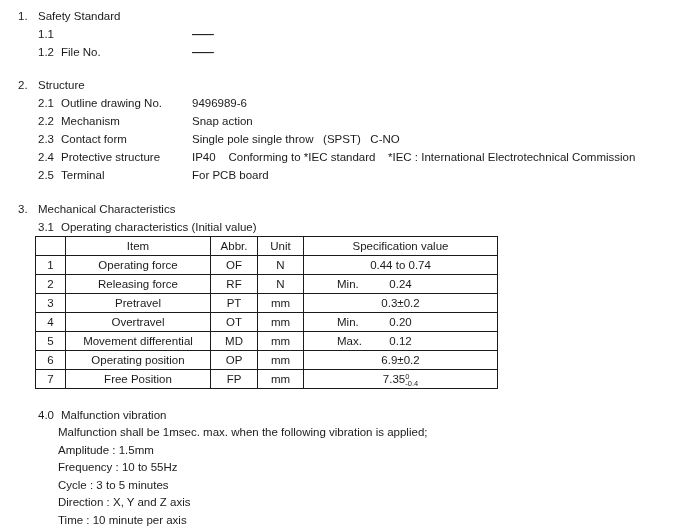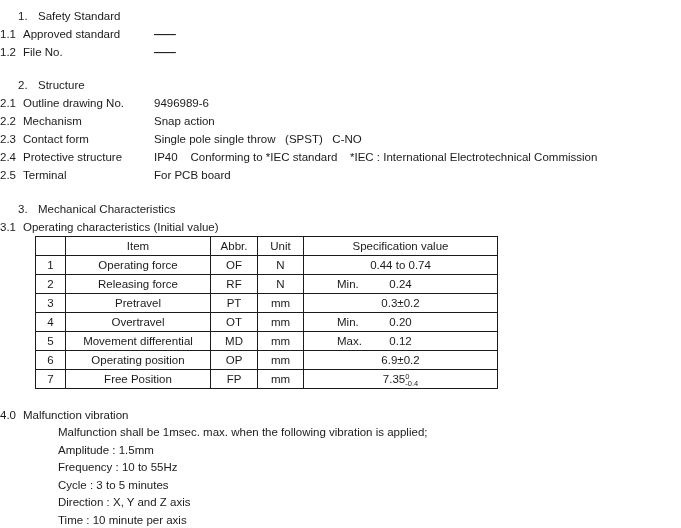--- a/index.html
+++ b/index.html
@@ -26,20 +26,21 @@
     display: flex;
     line-height: 18px;
     margin-left: 18px;
   }
   .sec-num { width: 20px; flex: none; }
   
   .sub-row {
     position: relative;
     display: flex;
     line-height: 18px;
+    margin-left: 38px;
     text-align: center;
   }
   .sub-head { width: 154px; flex: none; display: flex; }
   .sub-num { margin-right: 7px; flex: none; }
   .sub-value { white-space: pre; }
   .dash-line {
     display: inline-block;
     transform: scaleX(1.9);
     transform-origin: left center;
     font-weight: bold;
@@ -110,21 +111,20 @@
 
 <div class="doc">
 
   <div class="sec-head">
     <span class="sec-num">1.</span>
     <span>Safety Standard</span>
   </div>
   <div class="sub-row">
     <span class="sub-head">
       <span class="sub-num">1.1</span>
-      <span>Approved standard</span>
     </span>
     <span class="sub-value dash-line">—</span>
   </div>
   <div class="sub-row">
     <span class="sub-head">
       <span class="sub-num">1.2</span>
       <span>File No.</span>
     </span>
     <span class="sub-value dash-line">—</span>
   </div>

